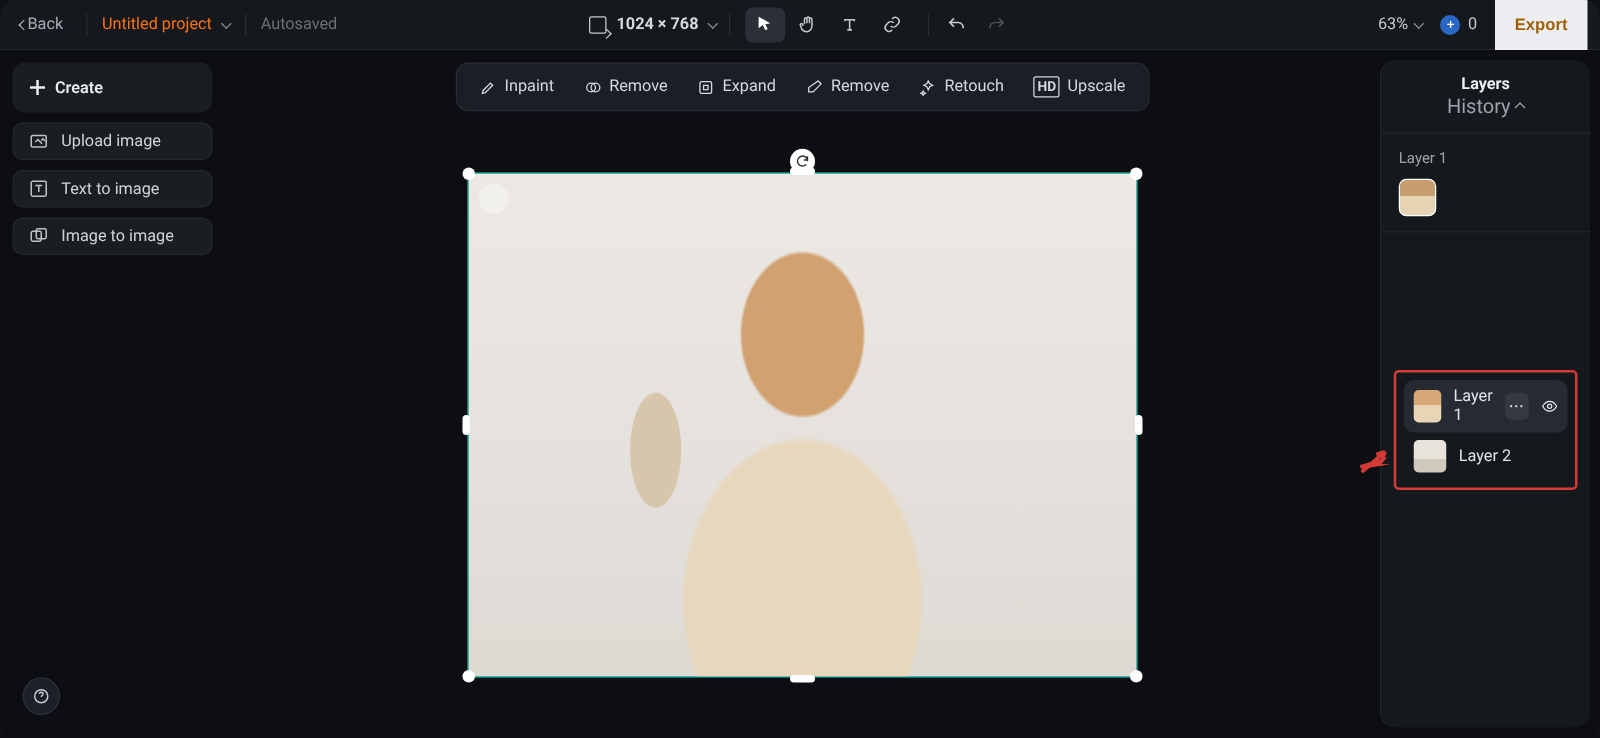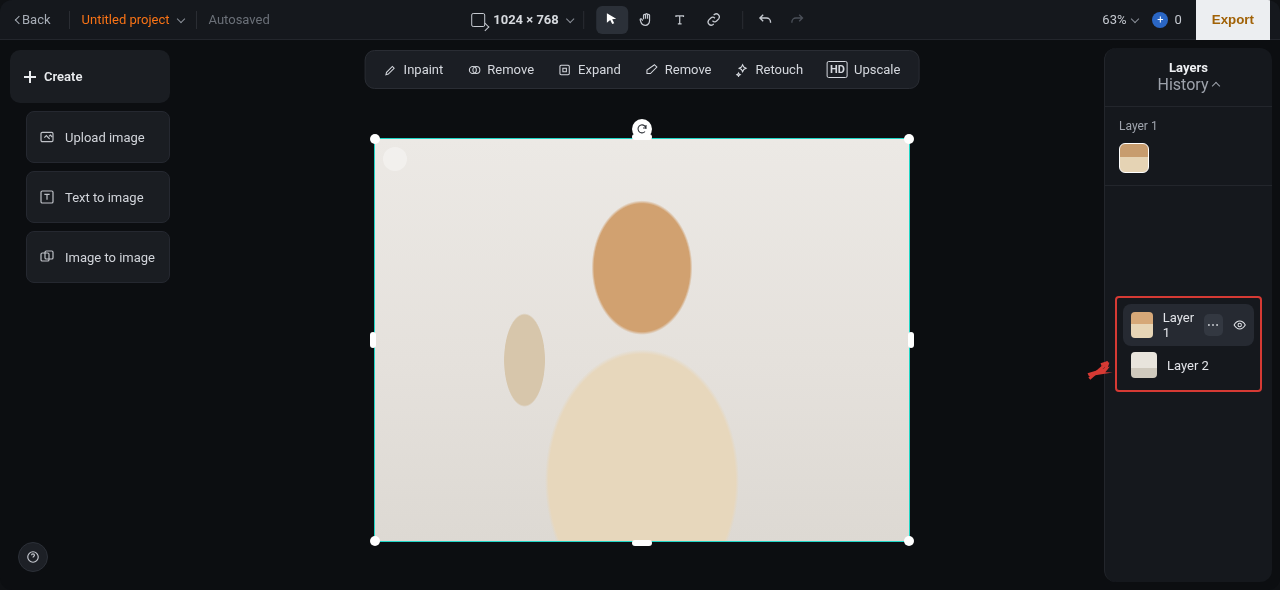--- a/index.html
+++ b/index.html
@@ -87,32 +87,32 @@
   }
   
   .main {
     flex:1; display:flex; position:relative; background:#0c0e11;
   }
   
   .left-panel {
     width: 180px; padding:10px; display:flex;flex-direction:column;gap:8px;
   }
   .create-header {
-    height:53px;display:flex;align-items:center;gap:8px;
+    height:40px;display:flex;align-items:center;gap:8px;
     background:#1a1d22;border-radius:10px;padding:0 14px;
     font-weight:600;color:#eaecef;
   }
   .plus-icon{width:12px;height:12px;position:relative;}
   .plus-icon::before,.plus-icon::after{content:"";position:absolute;background:#eaecef;}
   .plus-icon::before{left:5px;top:0;width:2px;height:12px;}
   .plus-icon::after{top:5px;left:0;height:2px;width:12px;}
   .create-item {
-    height:52px;display:flex;align-items:center;gap:10px;
+    height:30px;display:flex;align-items:center;gap:10px;
     background:#1a1d22;border-radius:8px;padding:0 12px;
-    color:#d1d4da;cursor:pointer;border:1px solid #252830;margin-left:16px;
+    color:#d1d4da;cursor:pointer;border:1px solid #252830;
   }
   .ci-icon{width:16px;height:16px;opacity:.9;}
   
   .canvas-wrap {
     flex:1;position:relative;display:flex;align-items:center;justify-content:center;
   }
   .action-toolbar {
     position:absolute;top:10px;left:50%;transform:translateX(-50%);
     display:flex;align-items:center;gap:4px;
     background:#1b1e24;border:1px solid #2a2d34;border-radius:10px;

